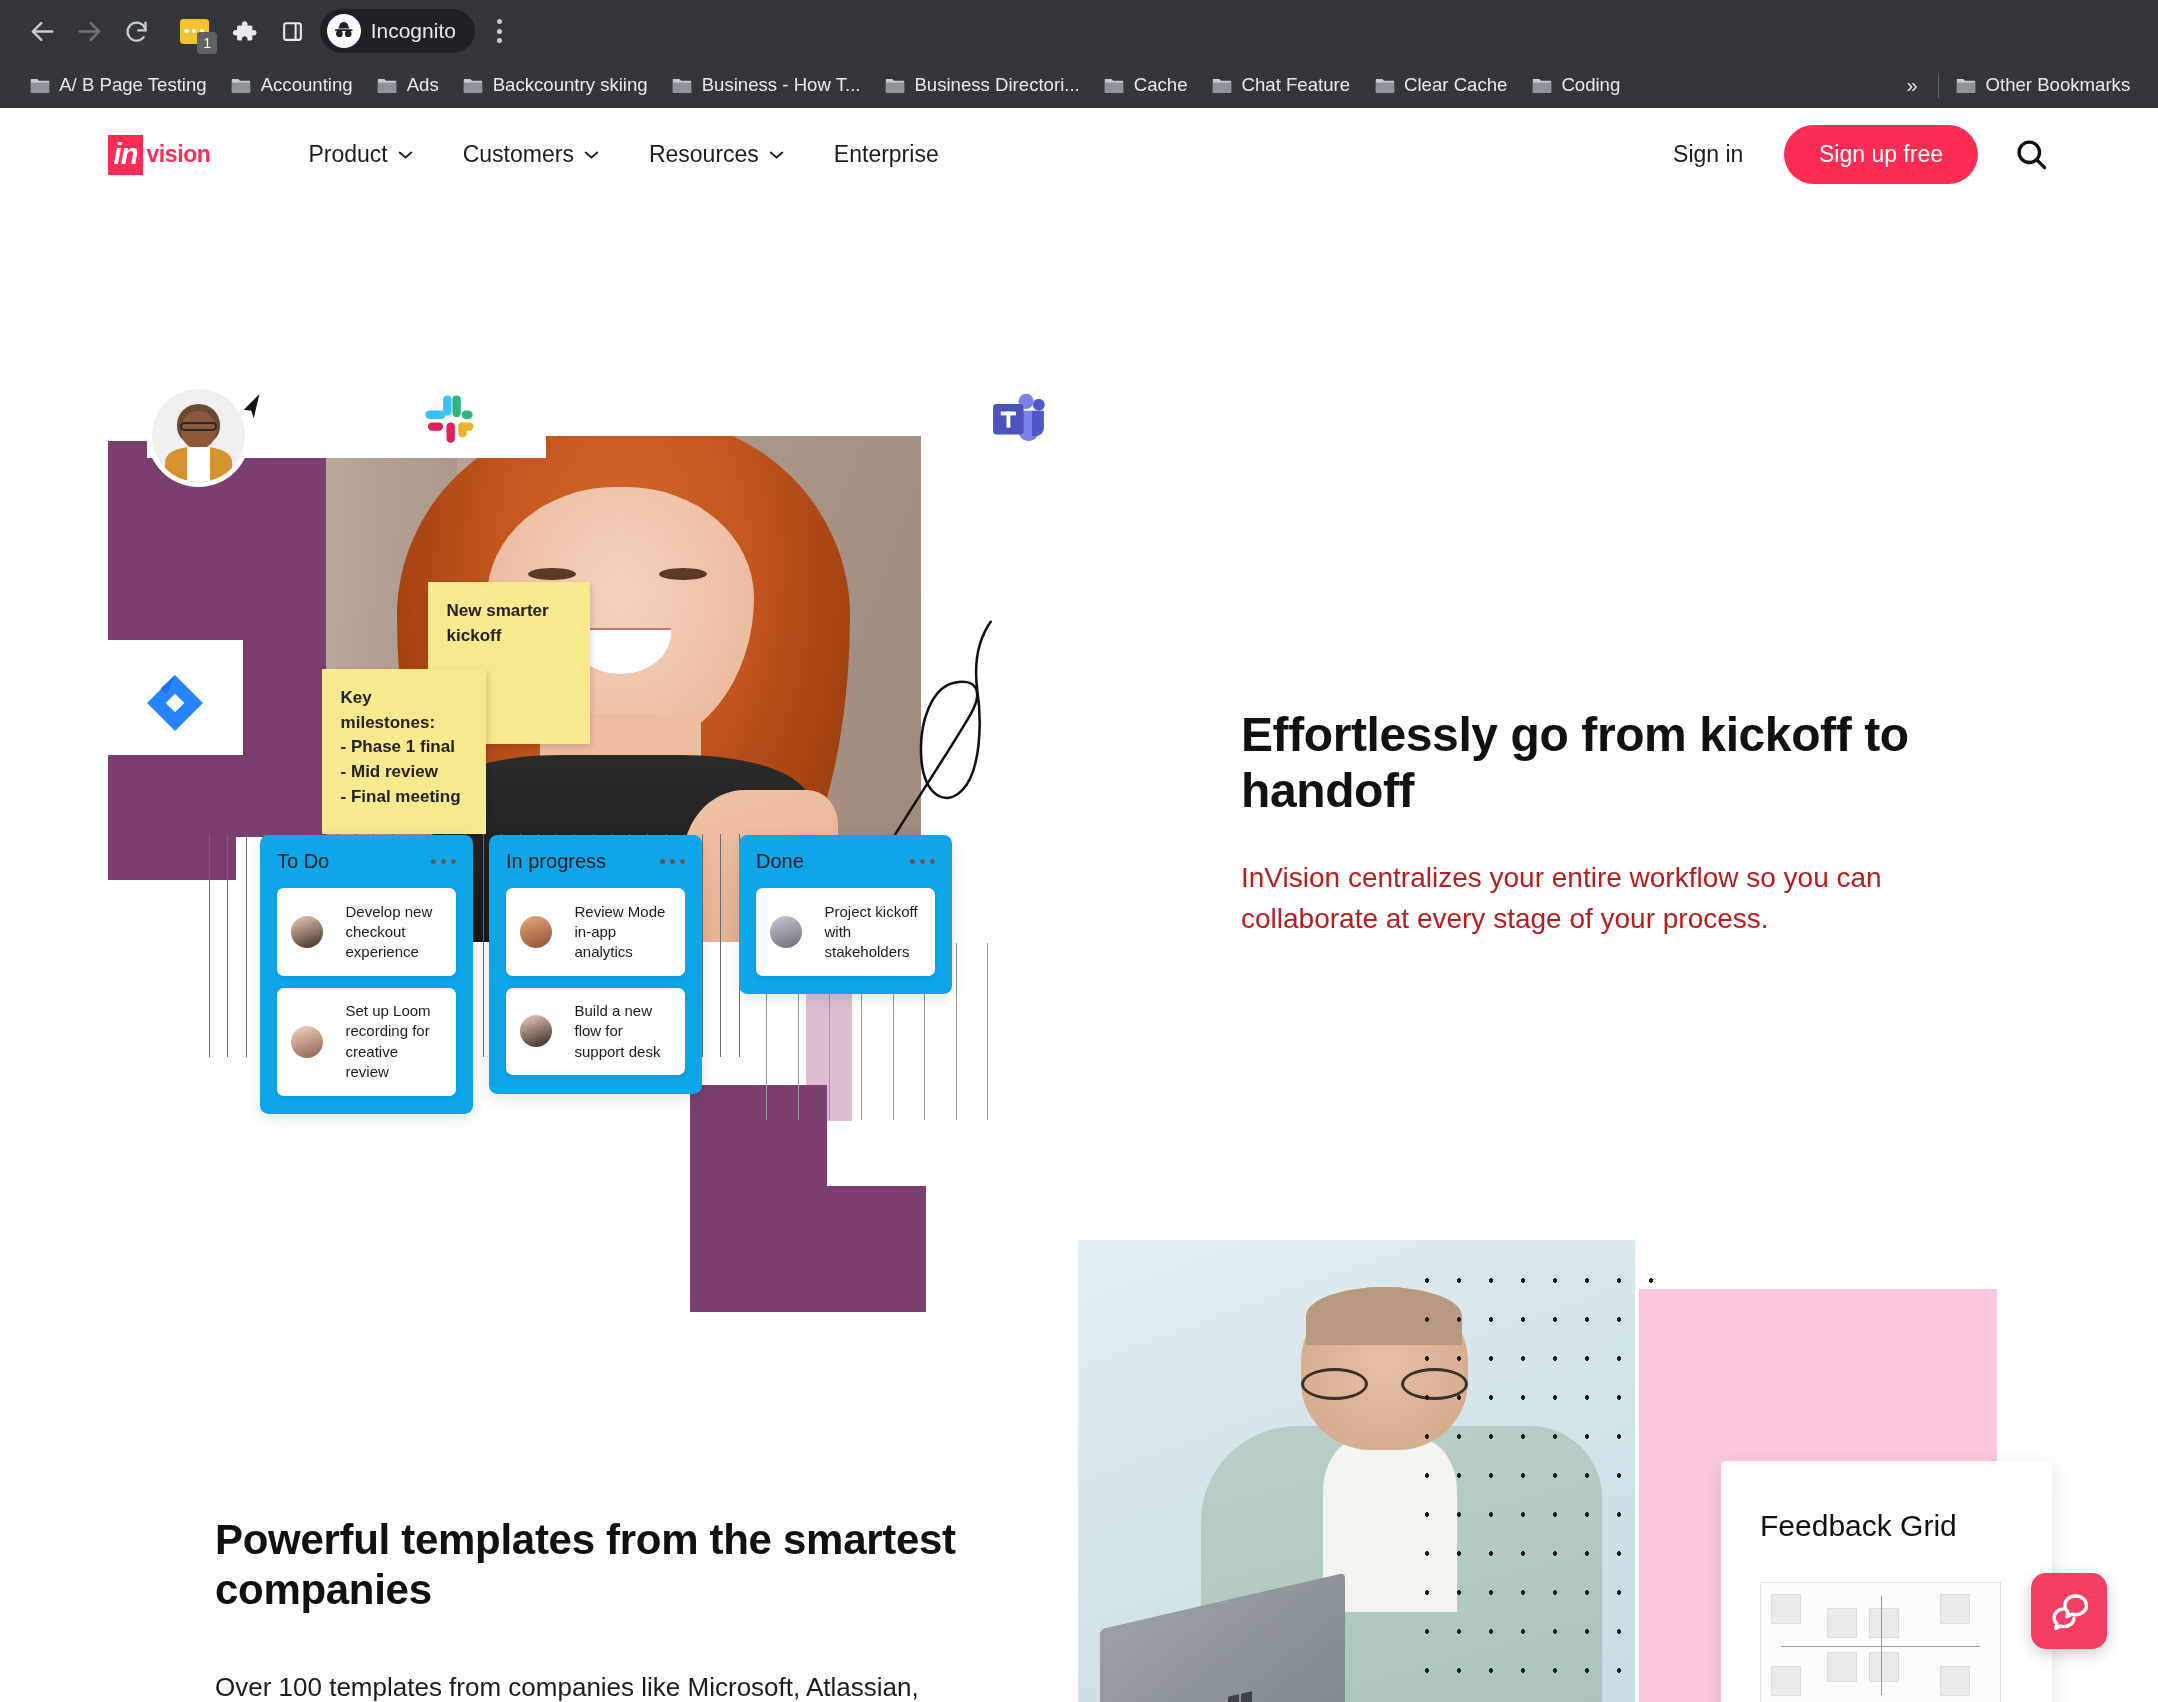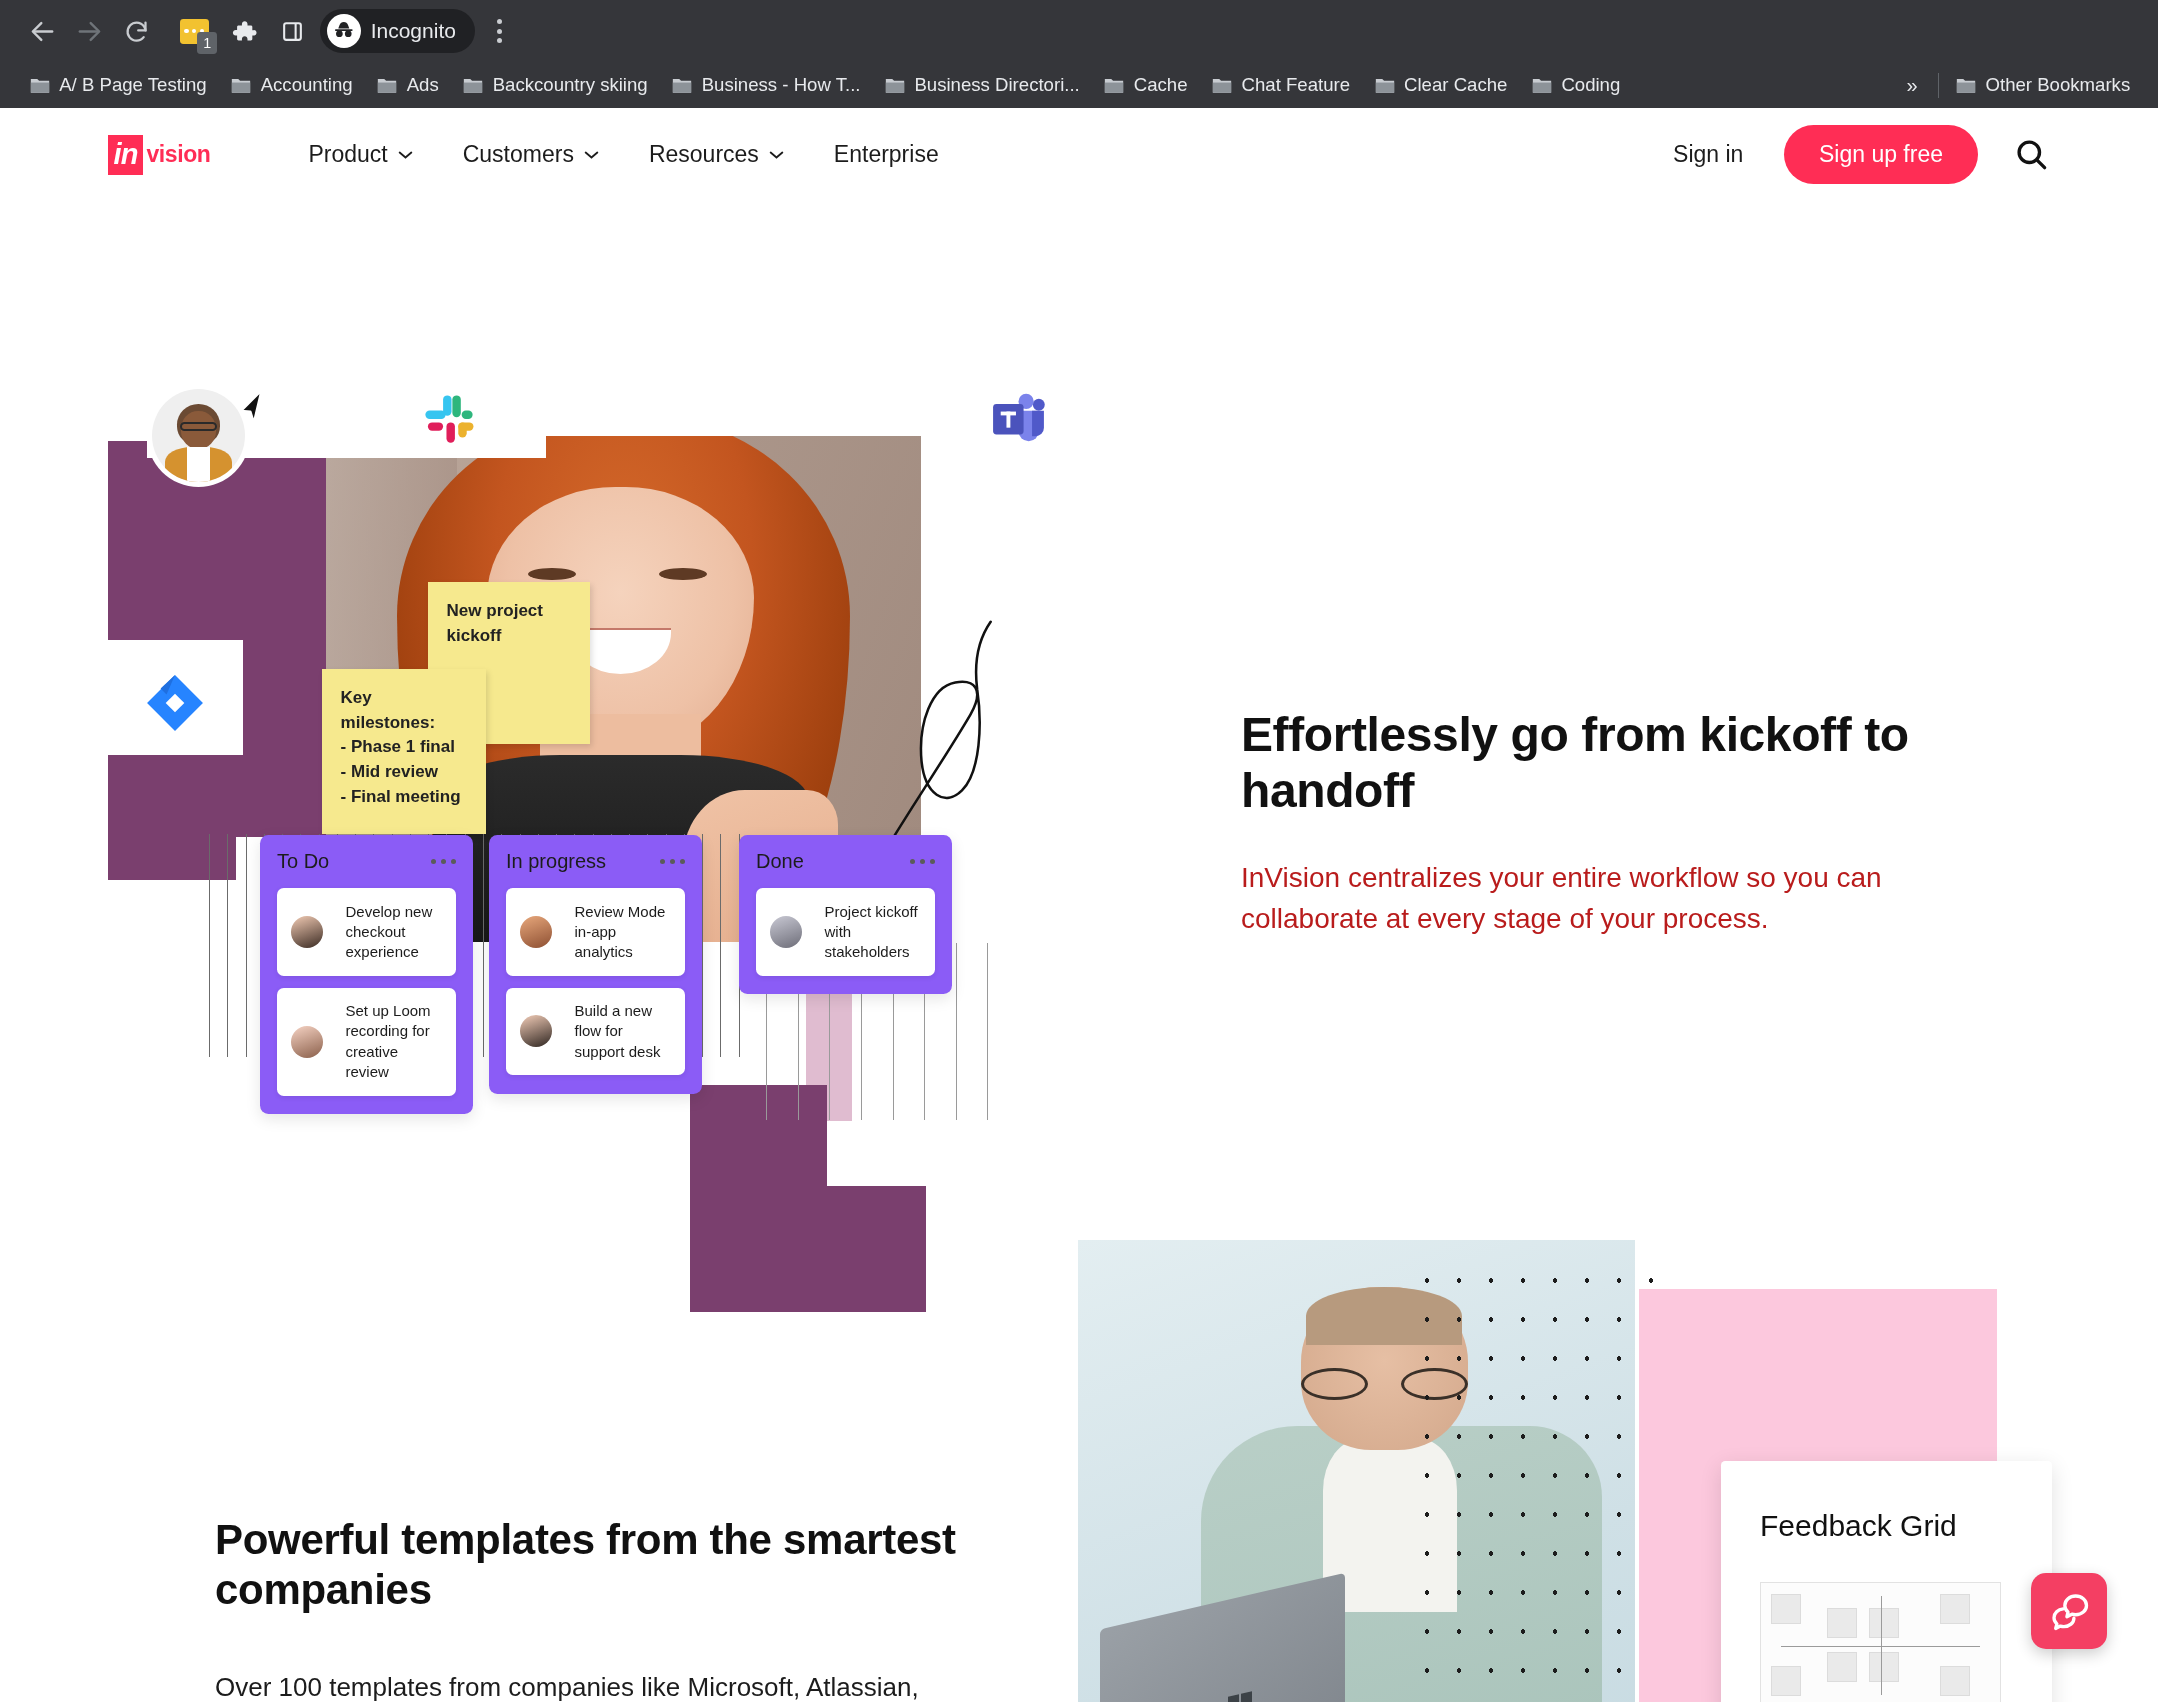--- a/index.html
+++ b/index.html
@@ -161,21 +161,21 @@
     box-shadow: 1.7px 2.5px 5.9px rgba(0,0,0,.13);
   }
   .sticky-kickoff { left: 320px; top: 239px; width: 162px; height: 162px; }
   .sticky-miles  { left: 214px; top: 326px; width: 164px; height: 165px; }
 
   .squiggle { position: absolute; left: 729px; top: 245px; width: 169px; height: 329px; }
 
   
   .kan { position: absolute; }
   .kan-col {
-    background: #8b5cf6; border-radius: 8.4px; padding: 15px 17px 18.6px 17px;
+    background: #0ea5e9; border-radius: 8.4px; padding: 15px 17px 18.6px 17px;
     box-shadow: 0 5px 15px rgba(0,0,0,.10);
   }
   .kan-head { display: flex; align-items: center; justify-content: space-between; margin-bottom: 15px; }
   .kan-title { font-size: 20px; color: #1c1c1c; font-weight: 500; }
   .kan-dots { display: flex; gap: 5px; }
   .kan-dots i { width: 5px; height: 5px; border-radius: 50%; background: #5b5b5b; display: block; }
   .kan-card {
     background: #fff; border-radius: 6.7px; padding: 13.5px 13.5px; display: flex; align-items: center; gap: 23px;
     margin-bottom: 11.8px; box-shadow: 0 1.7px 5px rgba(0,0,0,.08); min-height: 62px;
   }
@@ -544,21 +544,21 @@
         <rect x="21.8" y="29" width="4.6" height="19" fill="#fff"></rect>
       </svg>
 
       <svg class="jira-logo" viewBox="0 0 78 78">
         <path d="M39 6 L72 39 L39 72 L6 39 Z" fill="#2684ff"></path>
         <path d="M39 28 L50 39 L39 50 L28 39 Z" fill="#fff"></path>
         <path d="M22 22 L39 6 L29 29 Z" fill="#1f6fe0"></path>
       </svg>
 
       <div class="sticky sticky-kickoff">
-        <span>New project kickoff</span>
+        <span>New smarter kickoff</span>
       </div>
       <div class="sticky sticky-miles">
         <span style="white-space:pre-line">Key milestones:
 - Phase 1 final
 - Mid review
 - Final meeting</span>
       </div>
 
       <div class="kan kan-todo">
         <div class="kan-col">

